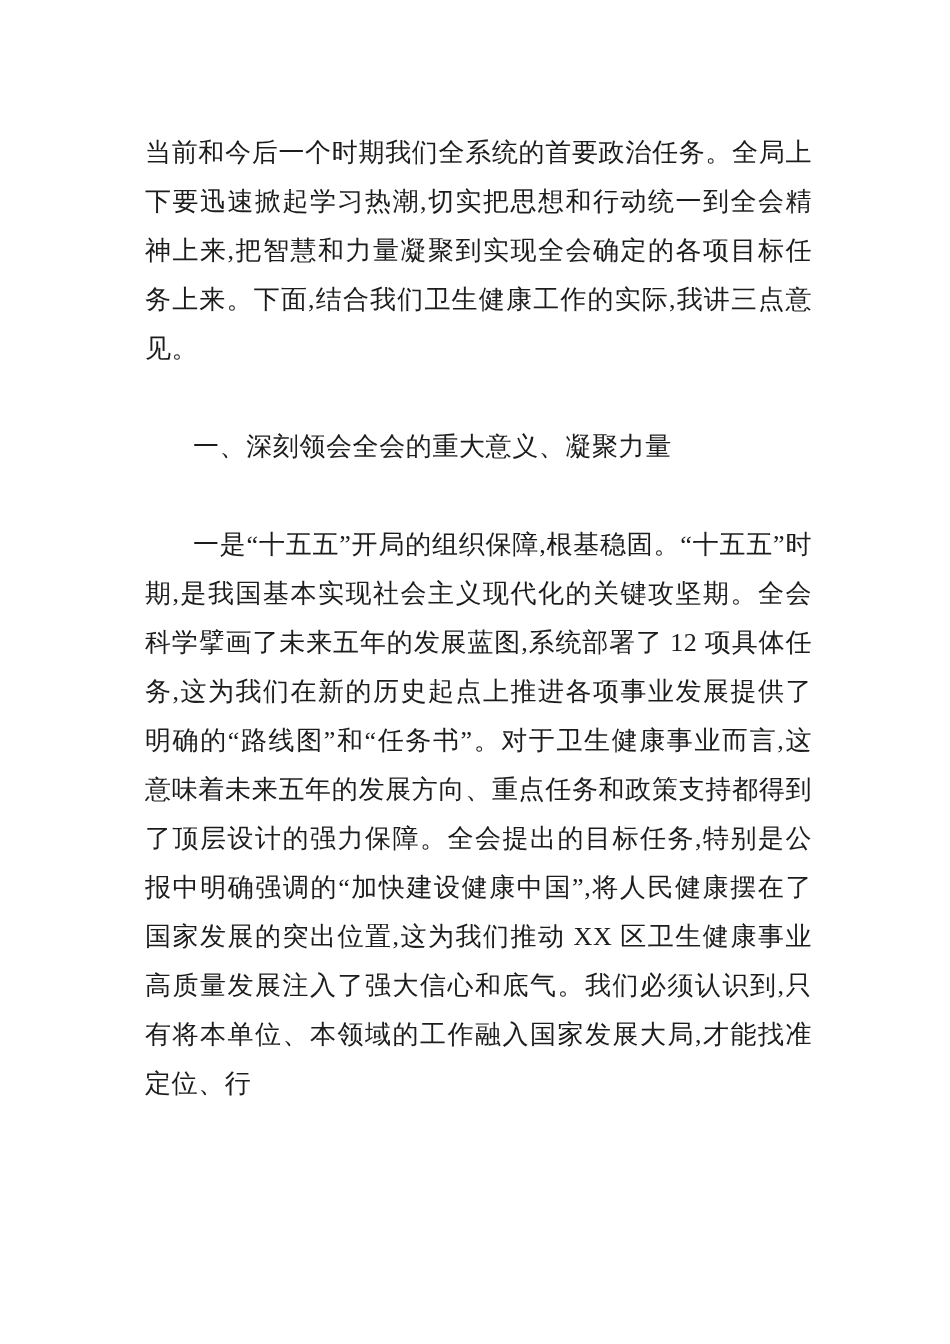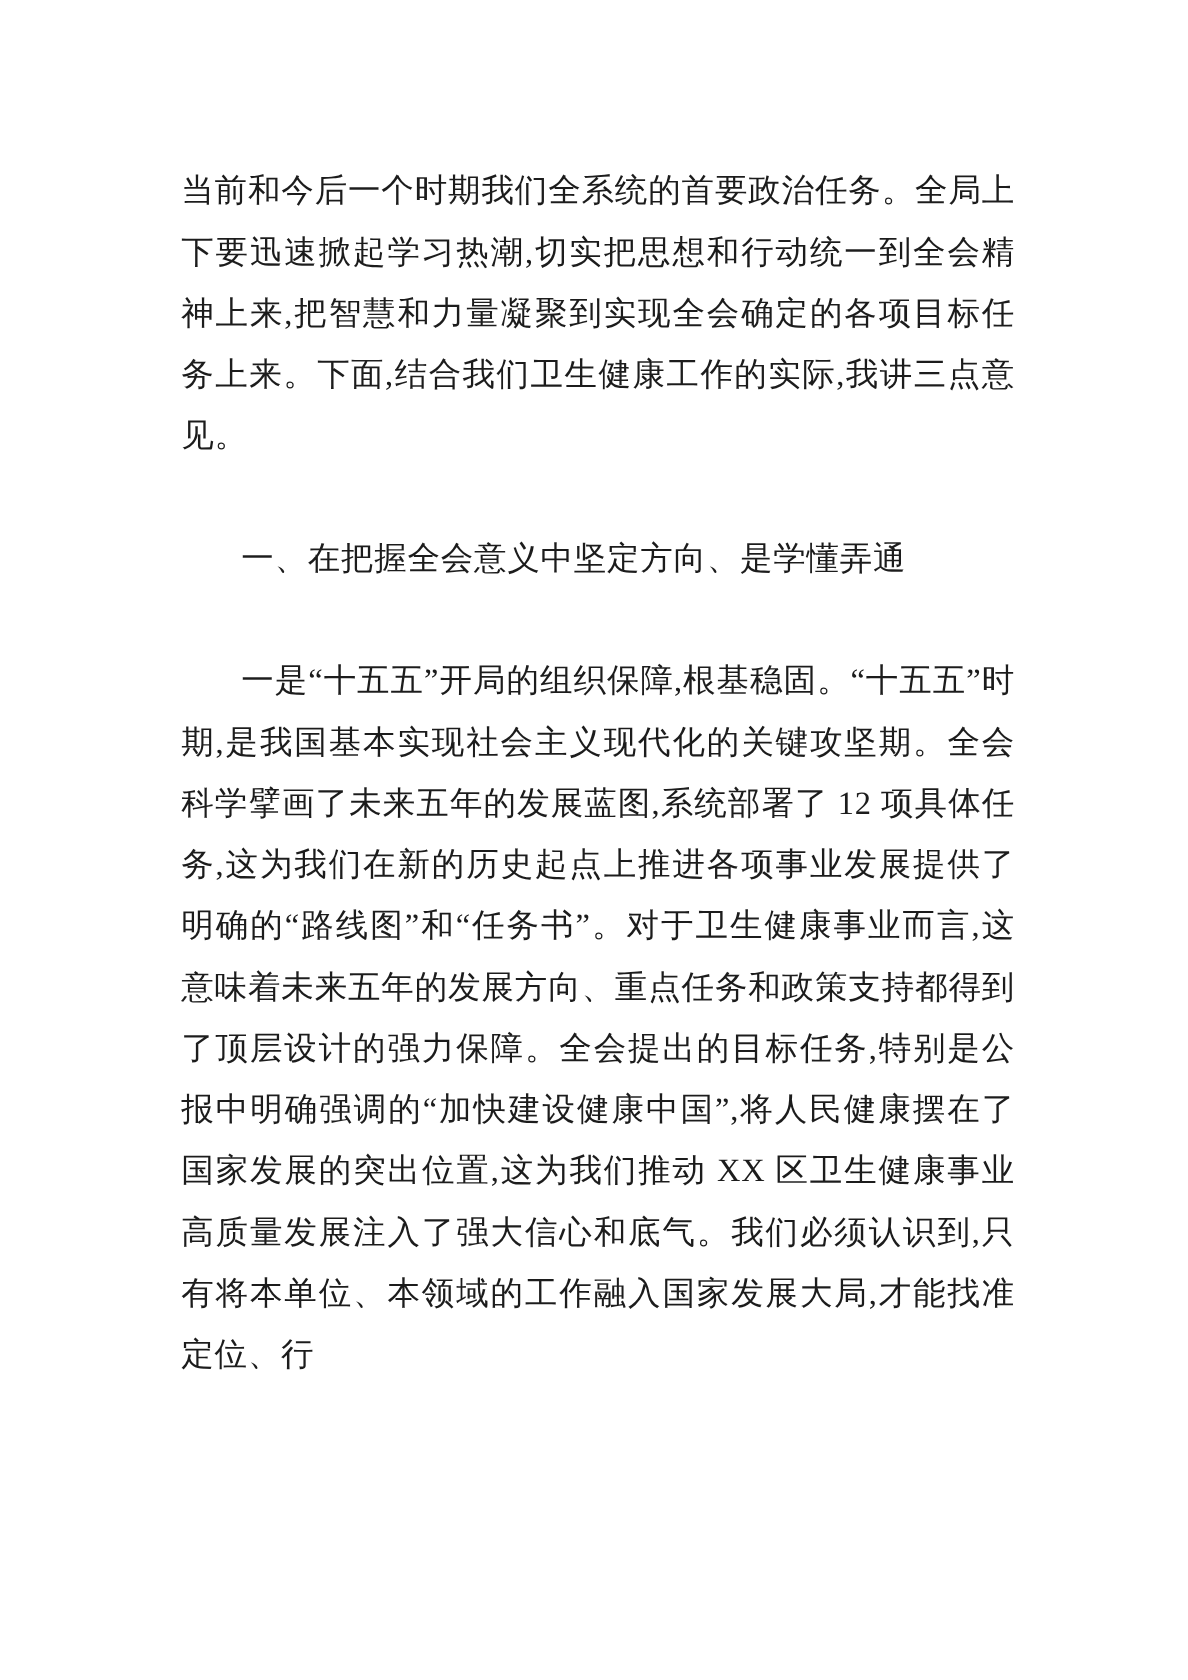--- a/index.html
+++ b/index.html
@@ -42,17 +42,17 @@
     font-weight: normal;
     text-align: left;
   }
 </style>
 </head>
 <body>
 
 <div class="page">
   <p class="doc-text">当前和今后一个时期我们全系统的首要政治任务。全局上下要迅速掀起学习热潮,切实把思想和行动统一到全会精神上来,把智慧和力量凝聚到实现全会确定的各项目标任务上来。下面,结合我们卫生健康工作的实际,我讲三点意见。</p>
 
-  <h2 class="section-heading indent-2em">一、在把握全会意义中坚定方向、是学懂弄通</h2>
+  <h2 class="section-heading indent-2em">一、深刻领会全会的重大意义、凝聚力量</h2>
 
 
   <p class="doc-text indent-2em">一是“十五五”开局的组织保障,根基稳固。“十五五”时期,是我国基本实现社会主义现代化的关键攻坚期。全会科学擘画了未来五年的发展蓝图,系统部署了 12 项具体任务,这为我们在新的历史起点上推进各项事业发展提供了明确的“路线图”和“任务书”。对于卫生健康事业而言,这意味着未来五年的发展方向、重点任务和政策支持都得到了顶层设计的强力保障。全会提出的目标任务,特别是公报中明确强调的“加快建设健康中国”,将人民健康摆在了国家发展的突出位置,这为我们推动 XX 区卫生健康事业高质量发展注入了强大信心和底气。我们必须认识到,只有将本单位、本领域的工作融入国家发展大局,才能找准定位、行</p>
 </div>
 
 </body></html>

